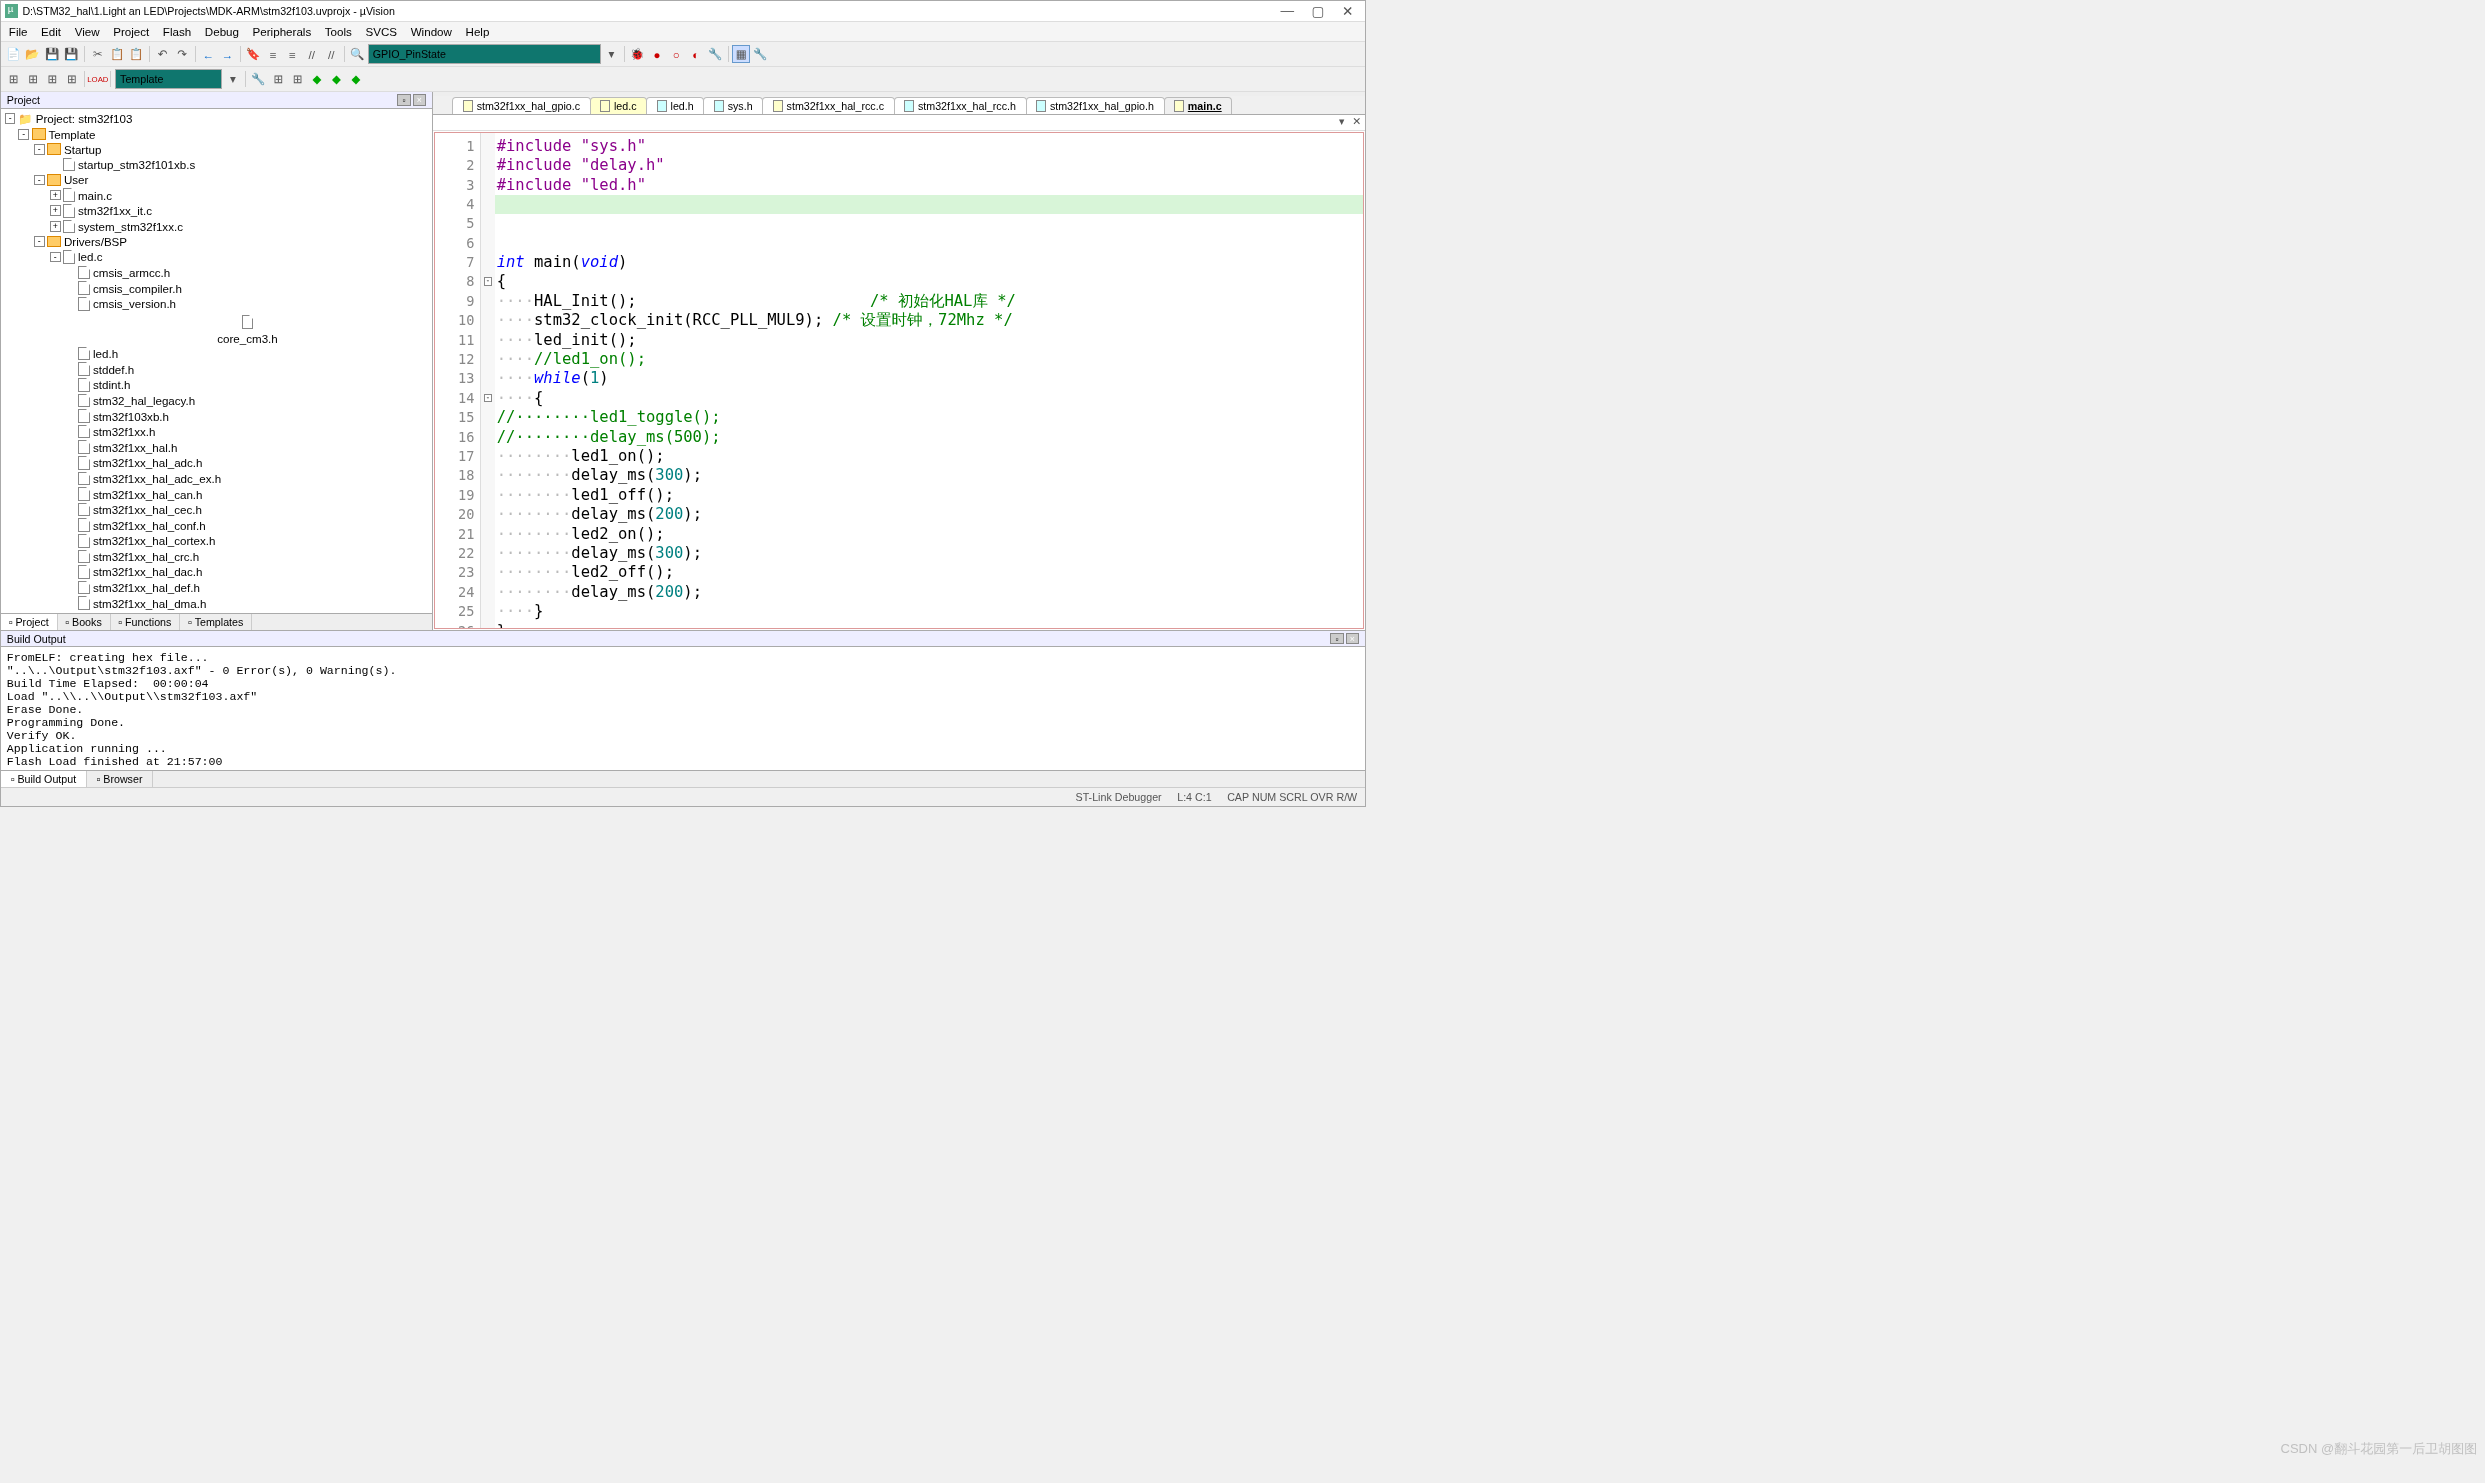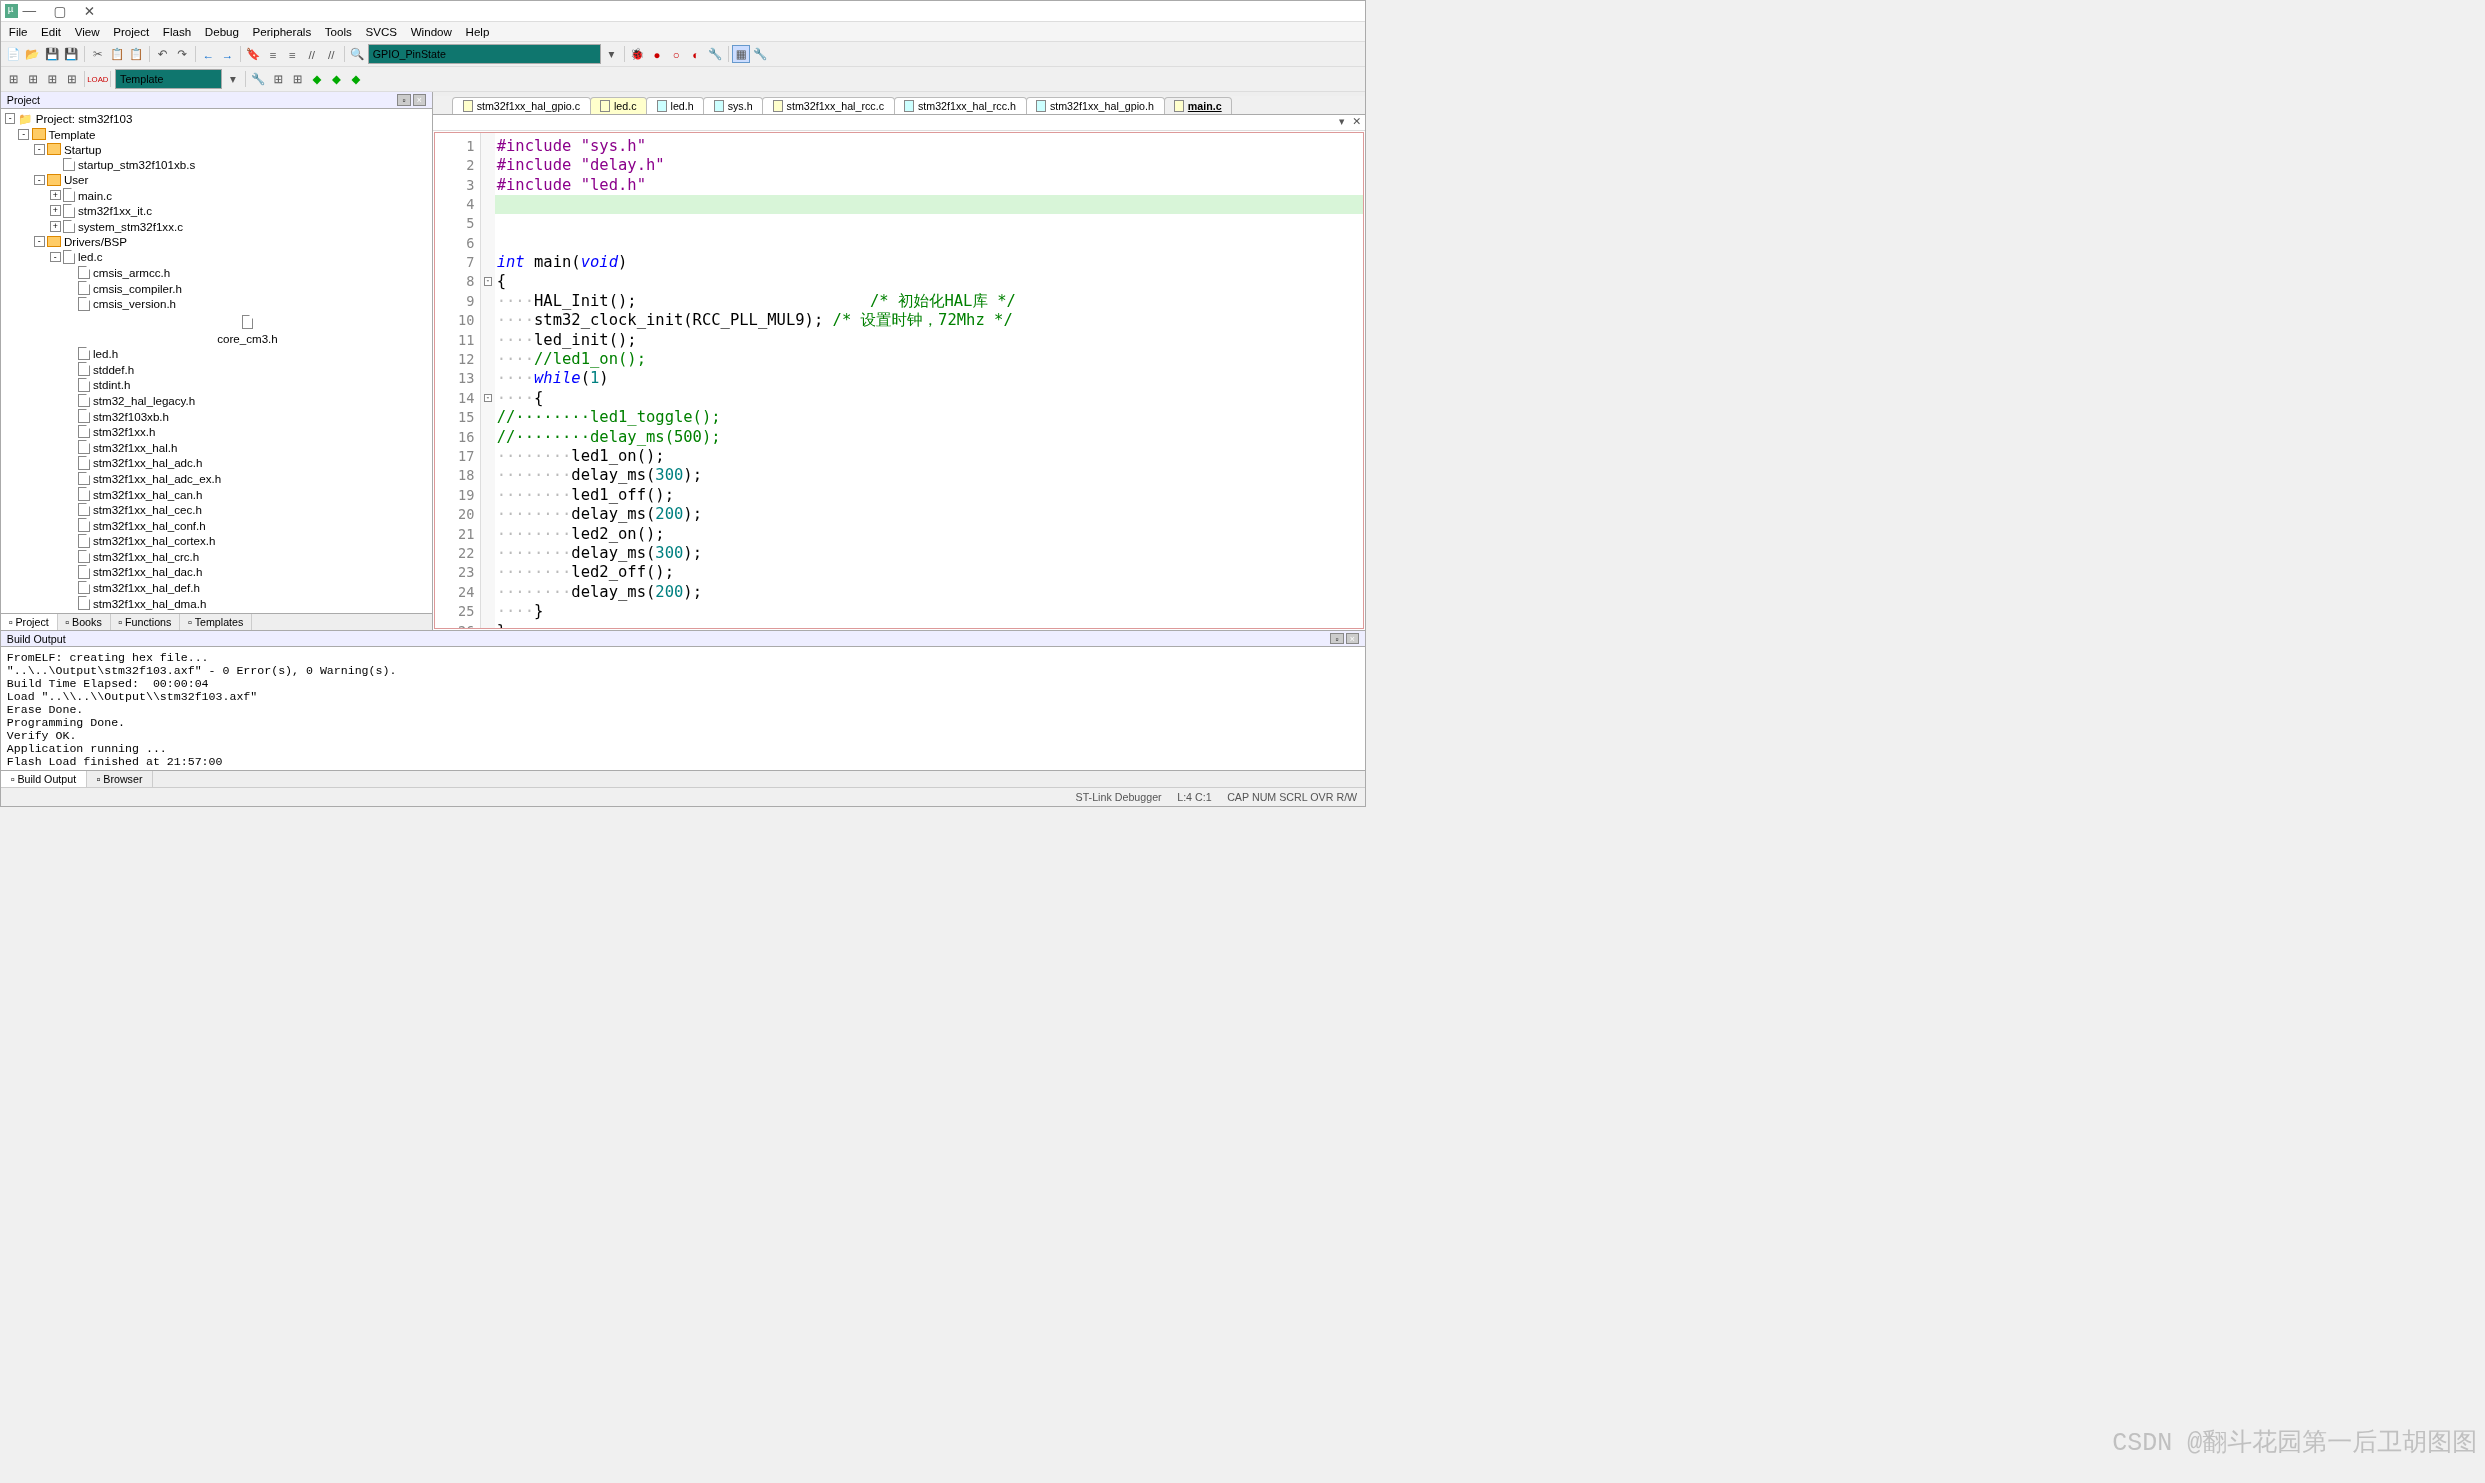--- a/index.html
+++ b/index.html
@@ -58,29 +58,30 @@
 .tok-num { color: #008080; }
 .tok-cmt { color: #008000; }
 .tok-dot { color: #bbb; }
 .build-output { display: flex; flex-direction: column; height: 157px; border-top: 1px solid #aaa; }
 .build-body { flex: 1; background: #fff; font-family: "Courier New", monospace; font-size: 11.6px; padding: 3.9px 5.8px; overflow: auto; white-space: pre; }
 .build-tabs { display: flex; background: #eee; border-top: 1px solid #aaa; font-size: 10.7px; }
 .build-tabs .btab { padding: 1.9px 9.7px; border-right: 1px solid #ccc; display: flex; align-items: center; gap: 2.9px; cursor: default; }
 .build-tabs .btab.active { background: #fff; }
 .statusbar { display: flex; align-items: center; justify-content: flex-end; gap: 15.5px; padding: 1.9px 7.8px; font-size: 10.7px; background: #f0f0f0; border-top: 1px solid #ccc; height: 19.4px; }
 .statusbar .field { color: #555; }
-.watermark { position: absolute; right: 7.8px; bottom: 25px; font-size: 25px; color: rgba(120,120,120,0.4); pointer-events: none; font-family: Liberation Mono, monospace; }
+.watermark { position: absolute; right: 7.8px; bottom: 25px; font-size: 13px; color: rgba(120,120,120,0.4); pointer-events: none; font-family: Liberation Sans, sans-serif; }
 </style>
 </head>
 <body>
 
 <div class="window">
 
   <div class="titlebar">
     <span class="app-icon"></span>
+    <span class="title">D:\STM32_hal\1.Light an LED\Projects\MDK-ARM\stm32f103.uvprojx - µVision</span>
     <div class="win-controls">
       <span>—</span>
       <span>▢</span>
       <span>✕</span>
     </div>
   </div>
 
   <div class="menubar" id="menubar">
       <span>File</span>
       <span>Edit</span>

